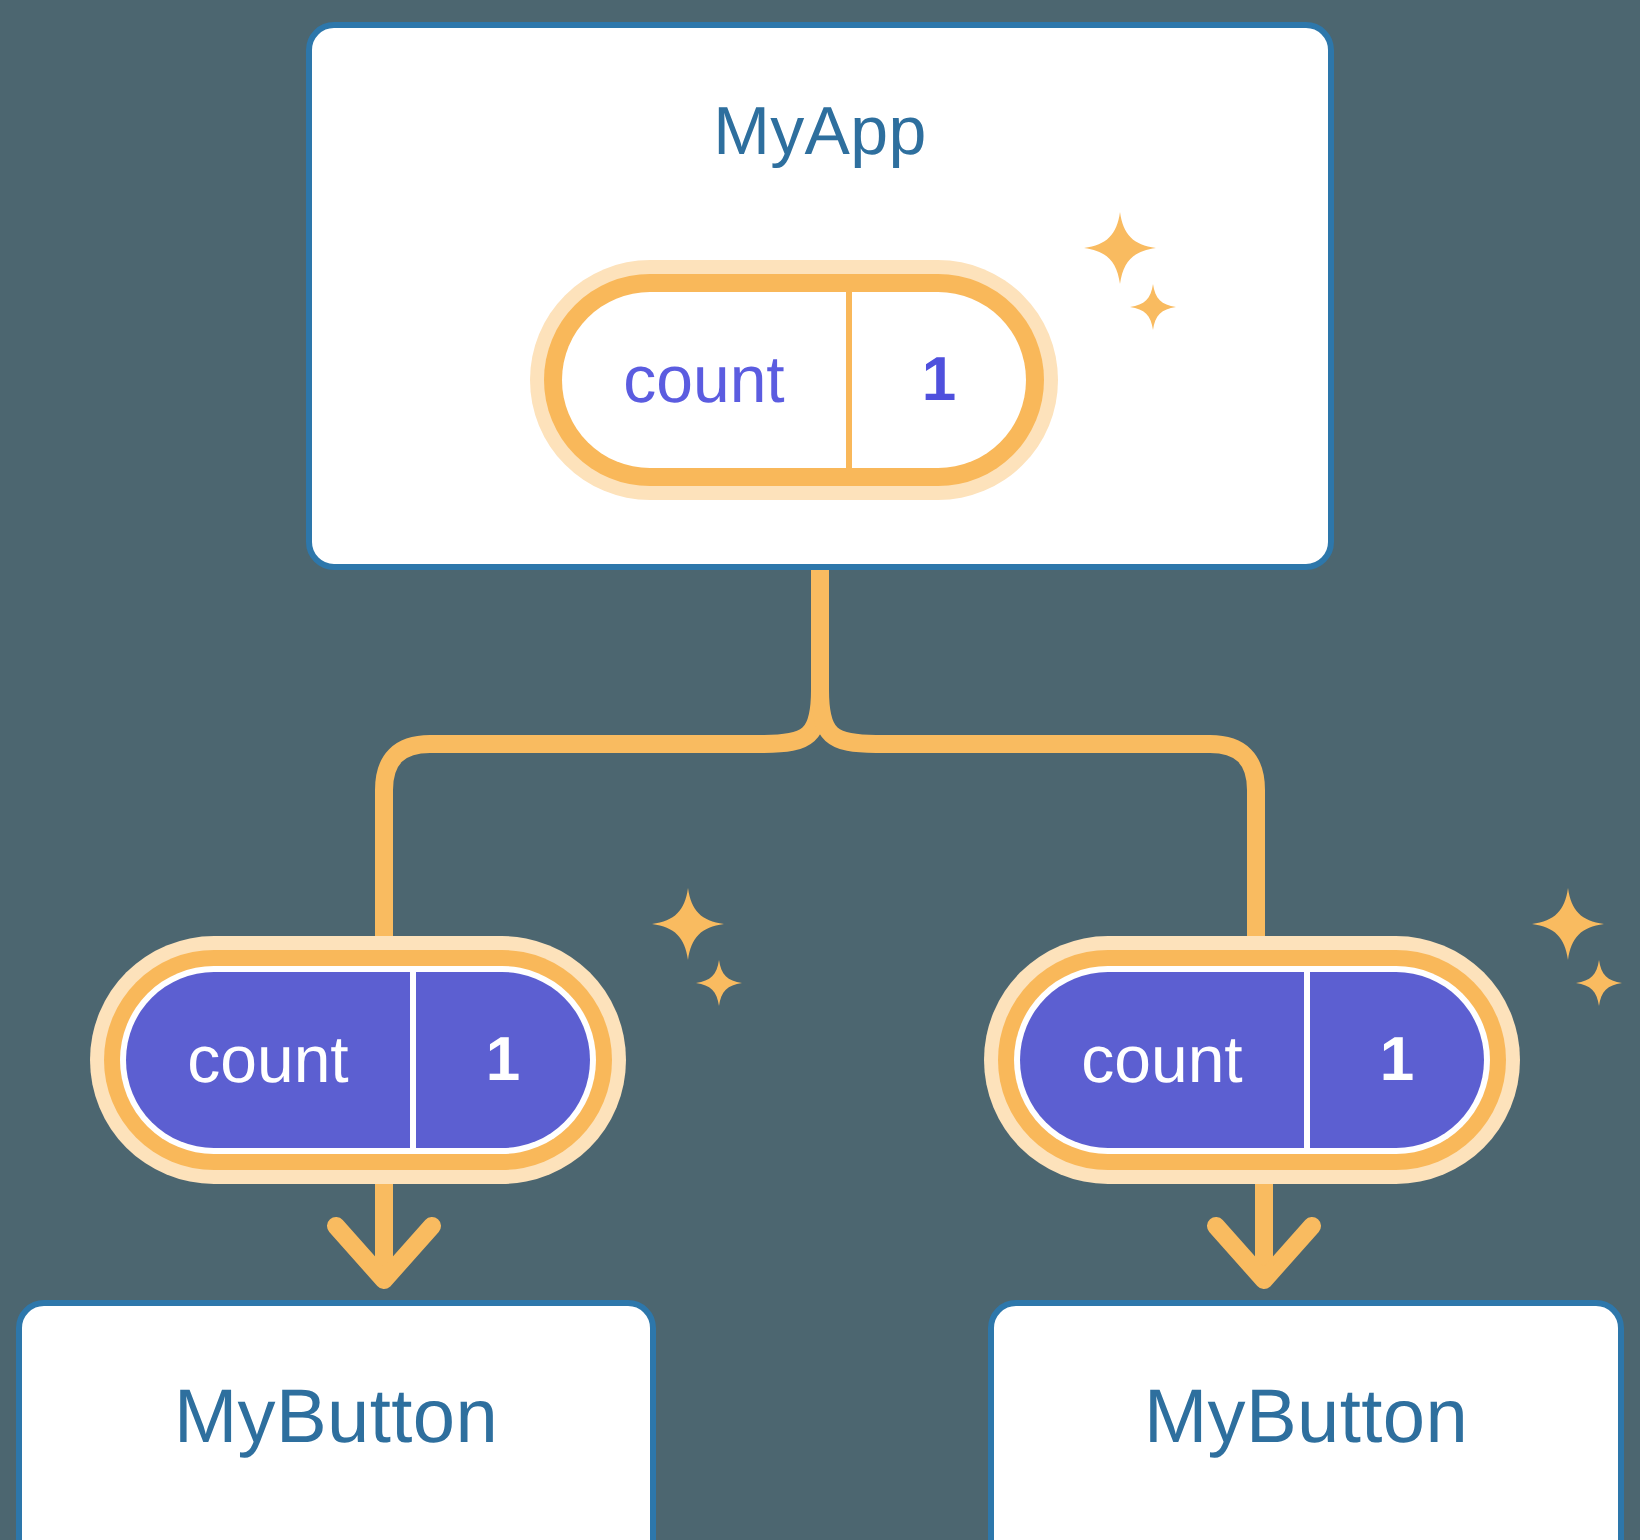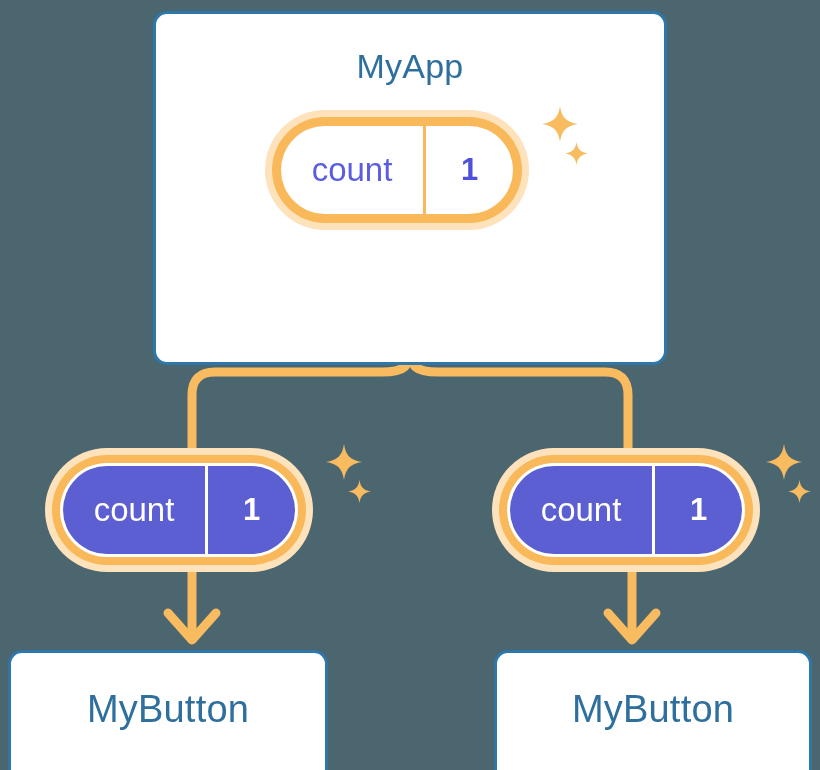--- a/index.html
+++ b/index.html
@@ -31,21 +31,21 @@
     position: absolute;
     background: #ffffff;
     border: 3px solid #2d77ab;
     border-radius: 14px;
     box-sizing: border-box;
   }
   #app-card {
     left: 153px;
     top: 11px;
     width: 514px;
-    height: 354px;
+    height: 274px;
   }
   #btn-card-left {
     left: 8px;
     top: 650px;
     width: 320px;
     height: 136px;
   }
   #btn-card-right {
     left: 494px;
     top: 650px;
@@ -66,20 +66,21 @@
   }
   #app-card .card-title { top: 33px; }
   .btn-card-title { top: 35px; font-size: 38px; }
 
   
   .pill-wrap {
     position: absolute;
     display: flex;
     align-items: center;
     justify-content: flex-start;
+    margin-top: 20px;
   }
   .pill-halo {
     position: relative;
     border-radius: 999px;
     background: #fde2bb;
     padding: 7px;
     box-sizing: border-box;
   }
   .pill-ring {
     border-radius: 999px;

